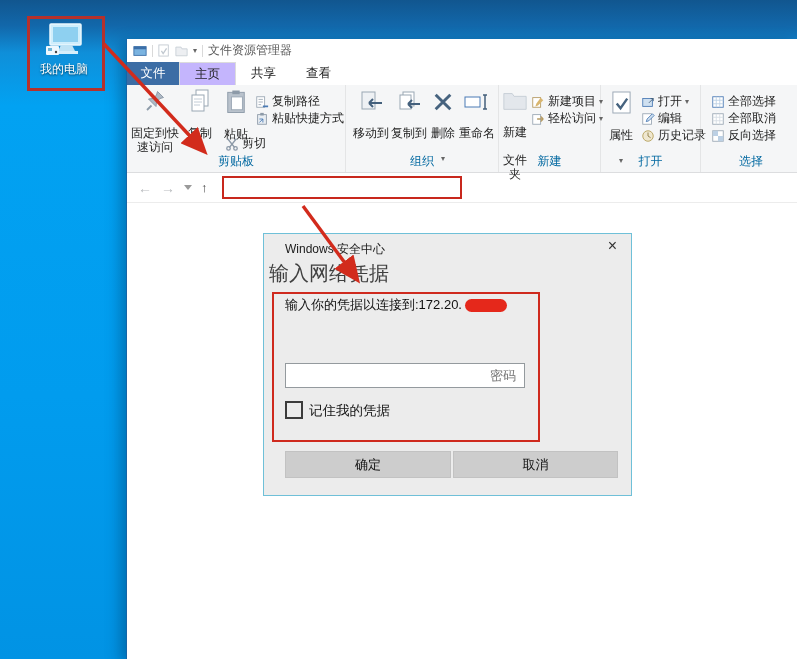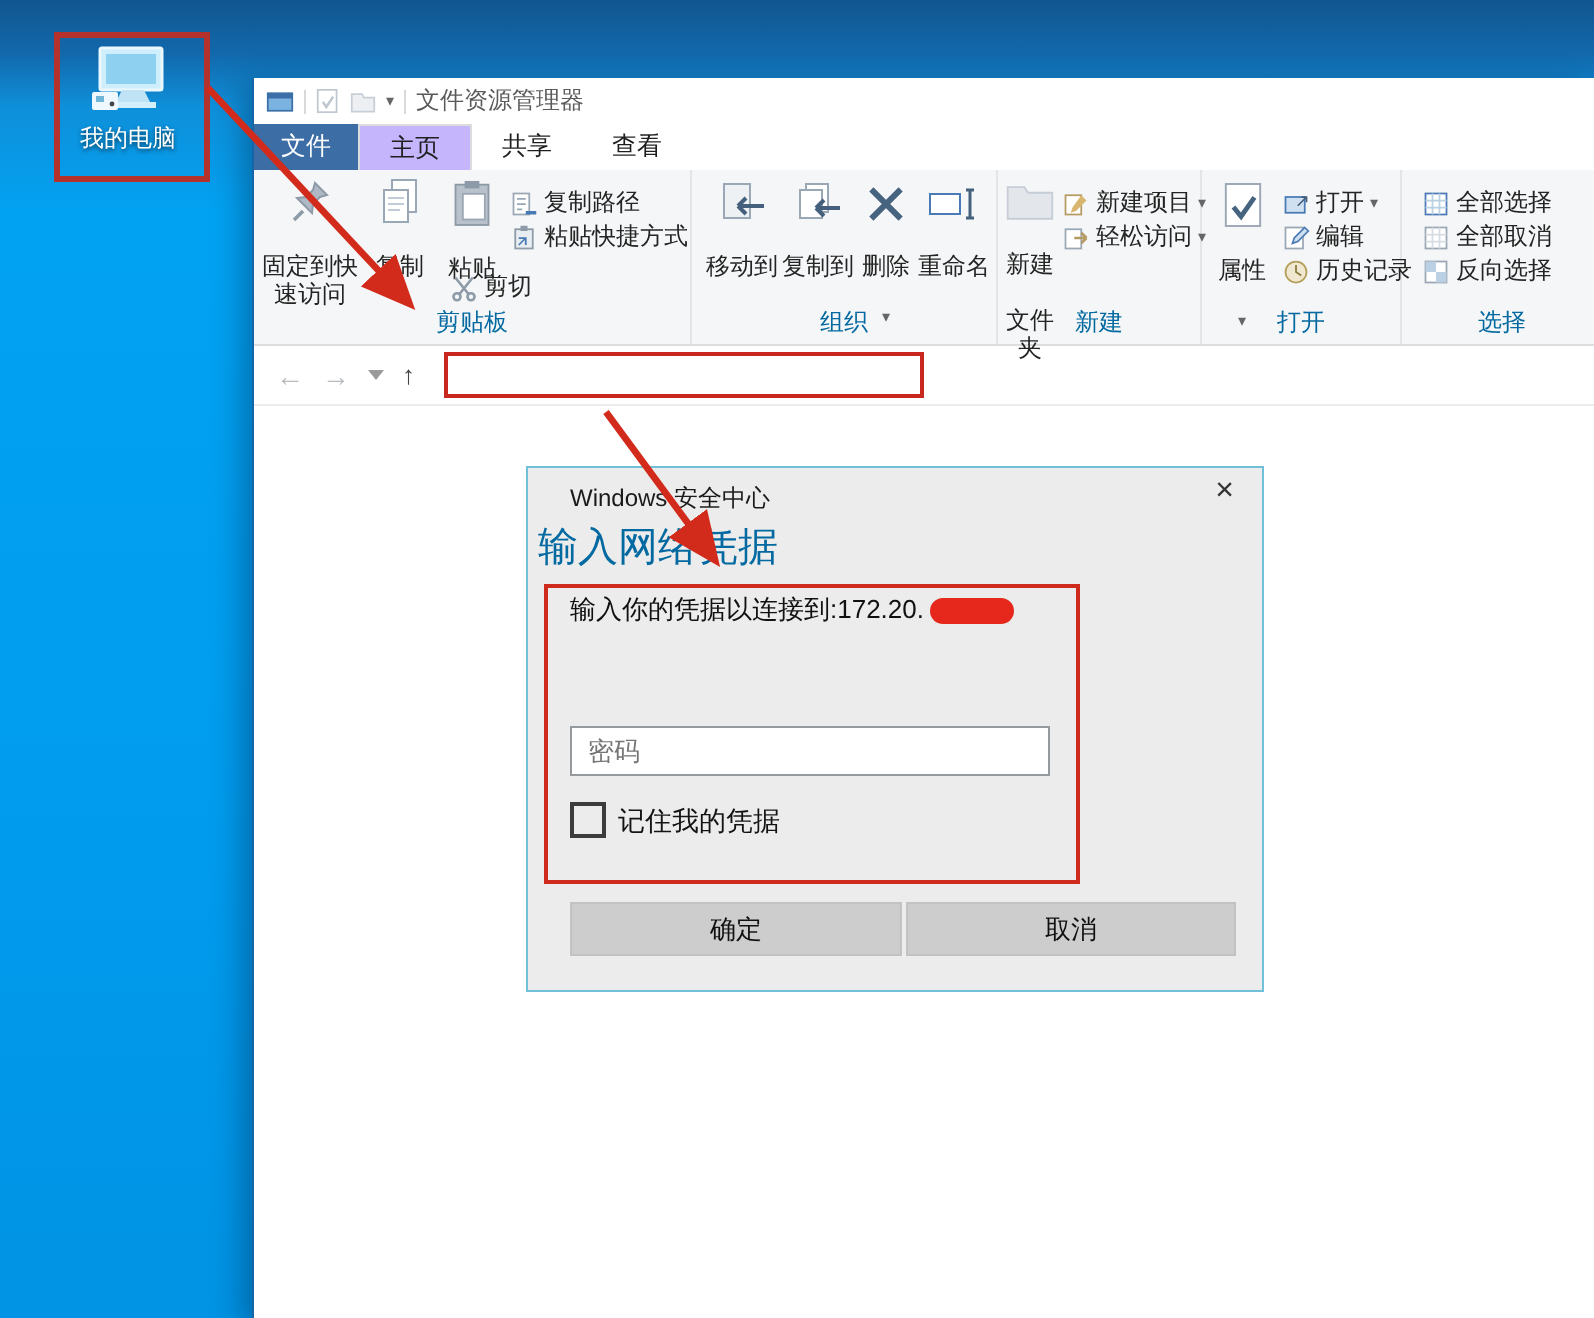--- a/index.html
+++ b/index.html
@@ -36,30 +36,30 @@
   .nav-up{color:#444;font-size:13px;cursor:pointer;}
   .nav-drop{width:0;height:0;border-left:4px solid transparent;border-right:4px solid transparent;
             border-top:5px solid #9a9a9a;cursor:pointer;}
   .addr-annot{width:236px;height:19px;border:2px solid #c8281d;background:#fff;margin-left:5px;cursor:text;}
   .content{height:480px;background:#fff;}
   
   .dialog{position:absolute;left:263px;top:233px;width:367px;height:261px;background:#ececec;
           border:1px solid #6fc0d8;z-index:5;}
   .dlg-title{position:absolute;left:21px;top:7px;font-size:12px;color:#1a1a1a;}
   .dlg-close{position:absolute;right:10px;top:3px;font-size:16px;color:#333;cursor:pointer;padding:0 4px;}
-  .dlg-heading{position:absolute;left:5px;top:26px;font-size:20px;color:#0369a1;}
+  .dlg-heading{position:absolute;left:5px;top:26px;font-size:20px;color:#404040;}
   .dlg-redbox{position:absolute;left:8px;top:58px;width:264px;height:146px;border:2px solid #cf2a1e;
               pointer-events:none;}
   .dlg-prompt{position:absolute;left:21px;top:62px;display:flex;align-items:center;gap:3px;
               font-size:13px;color:#111;}
   .redact-pill{display:inline-block;width:42px;height:13px;background:#e5281b;border-radius:7px;}
   .dlg-input{position:absolute;left:21px;width:222px;height:23px;border:1px solid #949a9e;background:#fff;
              padding:0 8px;font-size:13px;font-family:inherit;color:#222;}
   .dlg-input::placeholder{color:#767676;}
-  .in-user{top:92px;} .in-pass{top:129px;}
+  .in-user{top:92px;} .in-pass{top:129px;text-align:right;}
   .chk{position:absolute;left:21px;top:167px;width:14px;height:14px;border:2px solid #3c3c3c;
        background:#ececec;cursor:pointer;}
   .chk-label{position:absolute;left:45px;top:168px;font-size:13.5px;color:#141414;}
   .dlg-btn{position:absolute;top:217px;height:25px;background:#cdcdcd;border:1px solid #c2c2c2;
            display:flex;align-items:center;justify-content:center;font-size:13px;color:#111;cursor:pointer;}
   .btn-ok{left:21px;width:164px;} .btn-cancel{left:189px;width:163px;}
   
   .annot-box-icon{position:absolute;left:27px;top:16px;width:72px;height:69px;border:3px solid #b5312c;
                   z-index:8;pointer-events:none;}
   .arrows{position:absolute;left:0;top:0;z-index:9;pointer-events:none;}

